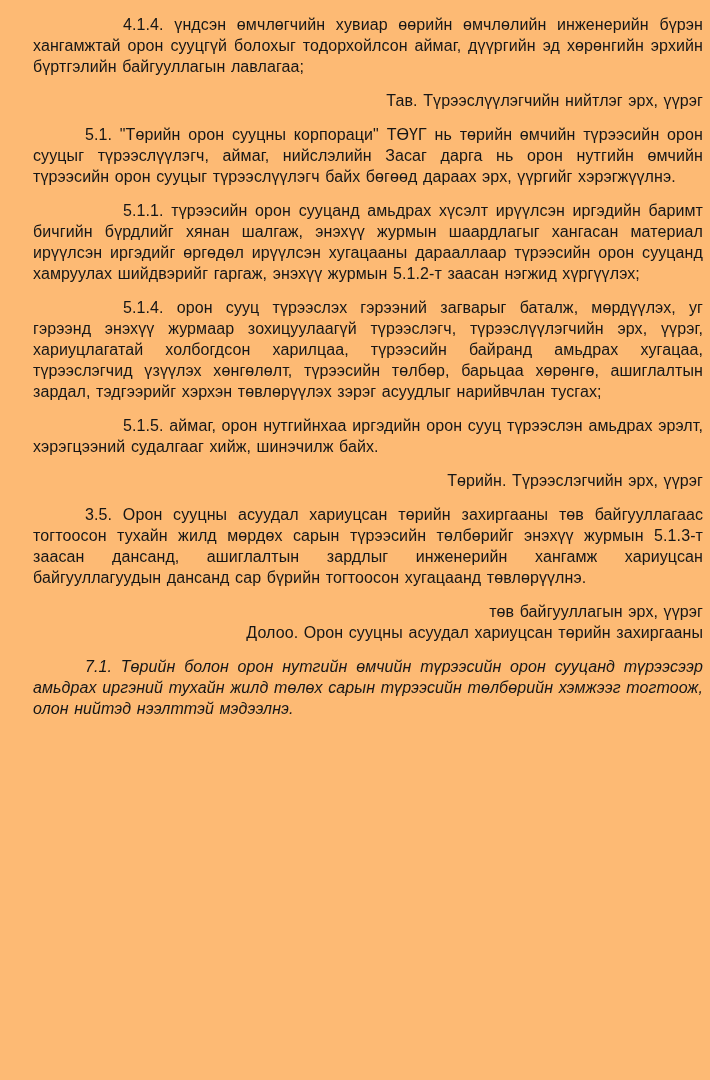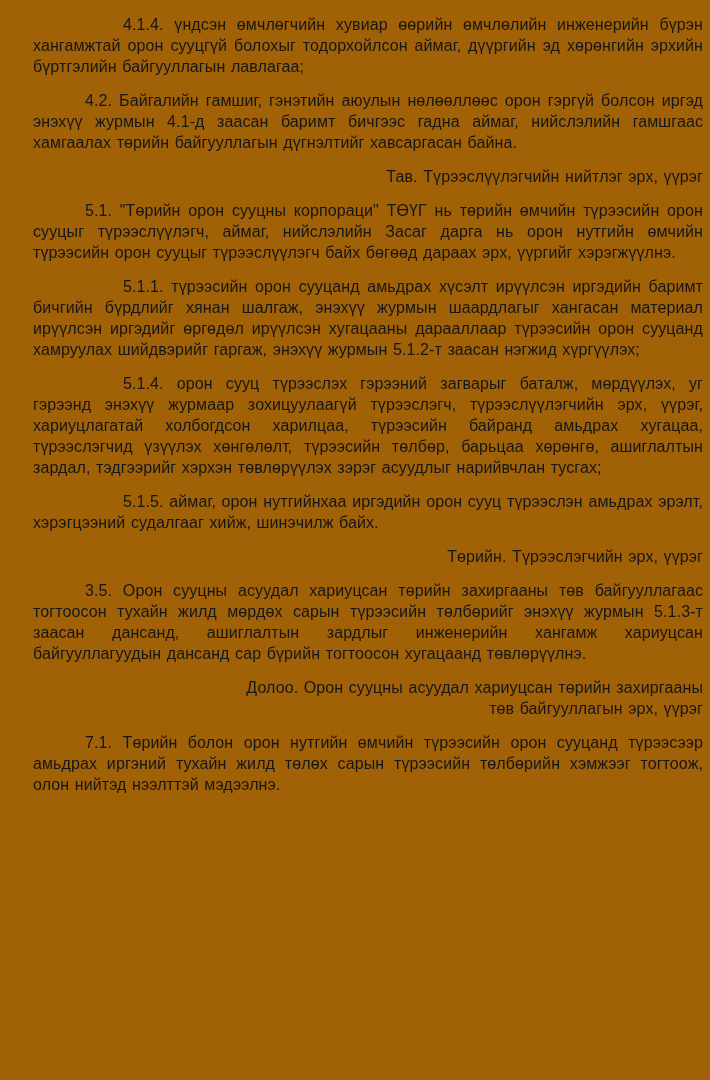--- a/index.html
+++ b/index.html
@@ -11,21 +11,21 @@
     width: 710px;
     height: 1080px;
     overflow: hidden;
     position: relative;
   }
   .page {
     position: absolute;
     top: 0; left: 0;
     width: 710px;
     height: 1080px;
-    background: #a16207;
+    background: #fdba74;
     box-sizing: border-box;
     padding: 14px 7px 0 33px;
     font-family: "Liberation Sans", "DejaVu Sans", sans-serif;
     font-size: 16px;
     line-height: 21px;
     color: #161616;
     letter-spacing: 0.1px;
   }
   .block {
     margin: 0 0 13px 0;
@@ -34,48 +34,47 @@
     word-spacing: 1px;
   }
   .block.main { text-indent: 52px; }
   .block.sub  { text-indent: 90px; }
   .heading {
     margin: 2px 0 13px 0;
     text-align: right;
     text-indent: 0;
   }
   .heading .hline { display: block; }
-  .block:last-child { margin-bottom: 13px; }
+  .block:last-child { margin-bottom: 13px; font-style: italic; }
 </style>
 </head>
 <body>
 
 <div class="page">
 
   <p class="block sub">4.1.4. үндсэн өмчлөгчийн хувиар өөрийн өмчлөлийн инженерийн бүрэн хангамжтай орон сууцгүй болохыг тодорхойлсон аймаг, дүүргийн эд хөрөнгийн эрхийн бүртгэлийн байгууллагын лавлагаа;</p>
 
-  <p class="block main">4.2. Байгалийн гамшиг, гэнэтийн аюулын нөлөөллөөс орон гэргүй болсон иргэд энэхүү журмын 4.1-д заасан баримт бичгээс гадна аймаг, нийслэлийн гамшгаас хамгаалах төрийн байгууллагын дүгнэлтийг хавсаргасан байна.</p>
 
   <p class="block heading">Тав. Түрээслүүлэгчийн нийтлэг эрх, үүрэг</p>
 
   <p class="block main">5.1. "Төрийн орон сууцны корпораци" ТӨҮГ нь төрийн өмчийн түрээсийн орон сууцыг түрээслүүлэгч, аймаг, нийслэлийн Засаг дарга нь орон нутгийн өмчийн түрээсийн орон сууцыг түрээслүүлэгч байх бөгөөд дараах эрх, үүргийг хэрэгжүүлнэ.</p>
 
   <p class="block sub">5.1.1. түрээсийн орон сууцанд амьдрах хүсэлт ирүүлсэн иргэдийн баримт бичгийн бүрдлийг хянан шалгаж, энэхүү журмын шаардлагыг хангасан материал ирүүлсэн иргэдийг өргөдөл ирүүлсэн хугацааны дарааллаар түрээсийн орон сууцанд хамруулах шийдвэрийг гаргаж, энэхүү журмын 5.1.2-т заасан нэгжид хүргүүлэх;</p>
 
 
 
   <p class="block sub">5.1.4. орон сууц түрээслэх гэрээний загварыг баталж, мөрдүүлэх, уг гэрээнд энэхүү журмаар зохицуулаагүй түрээслэгч, түрээслүүлэгчийн эрх, үүрэг, хариуцлагатай холбогдсон харилцаа, түрээсийн байранд амьдрах хугацаа, түрээслэгчид үзүүлэх хөнгөлөлт, түрээсийн төлбөр, барьцаа хөрөнгө, ашиглалтын зардал, тэдгээрийг хэрхэн төвлөрүүлэх зэрэг асуудлыг нарийвчлан тусгах;</p>
 
   <p class="block sub">5.1.5. аймаг, орон нутгийнхаа иргэдийн орон сууц түрээслэн амьдрах эрэлт, хэрэгцээний судалгааг хийж, шинэчилж байх.</p>
 
   <p class="block heading">Төрийн. Түрээслэгчийн эрх, үүрэг</p>
 
 
   <p class="block main">3.5. Орон сууцны асуудал хариуцсан төрийн захиргааны төв байгууллагаас тогтоосон тухайн жилд мөрдөх сарын түрээсийн төлбөрийг энэхүү журмын 5.1.3-т заасан дансанд, ашиглалтын зардлыг инженерийн хангамж хариуцсан байгууллагуудын дансанд сар бүрийн тогтоосон хугацаанд төвлөрүүлнэ.</p>
 
   <p class="block heading">
+    <span class="hline">төв байгууллагын эрх, үүрэг</span>
     <span class="hline">Долоо. Орон сууцны асуудал хариуцсан төрийн захиргааны</span>
-    <span class="hline">төв байгууллагын эрх, үүрэг</span>
   </p>
 
   <p class="block main">7.1. Төрийн болон орон нутгийн өмчийн түрээсийн орон сууцанд түрээсээр амьдрах иргэний тухайн жилд төлөх сарын түрээсийн төлбөрийн хэмжээг тогтоож, олон нийтэд нээлттэй мэдээлнэ.</p>
 
 </div>
 
 </body></html>

